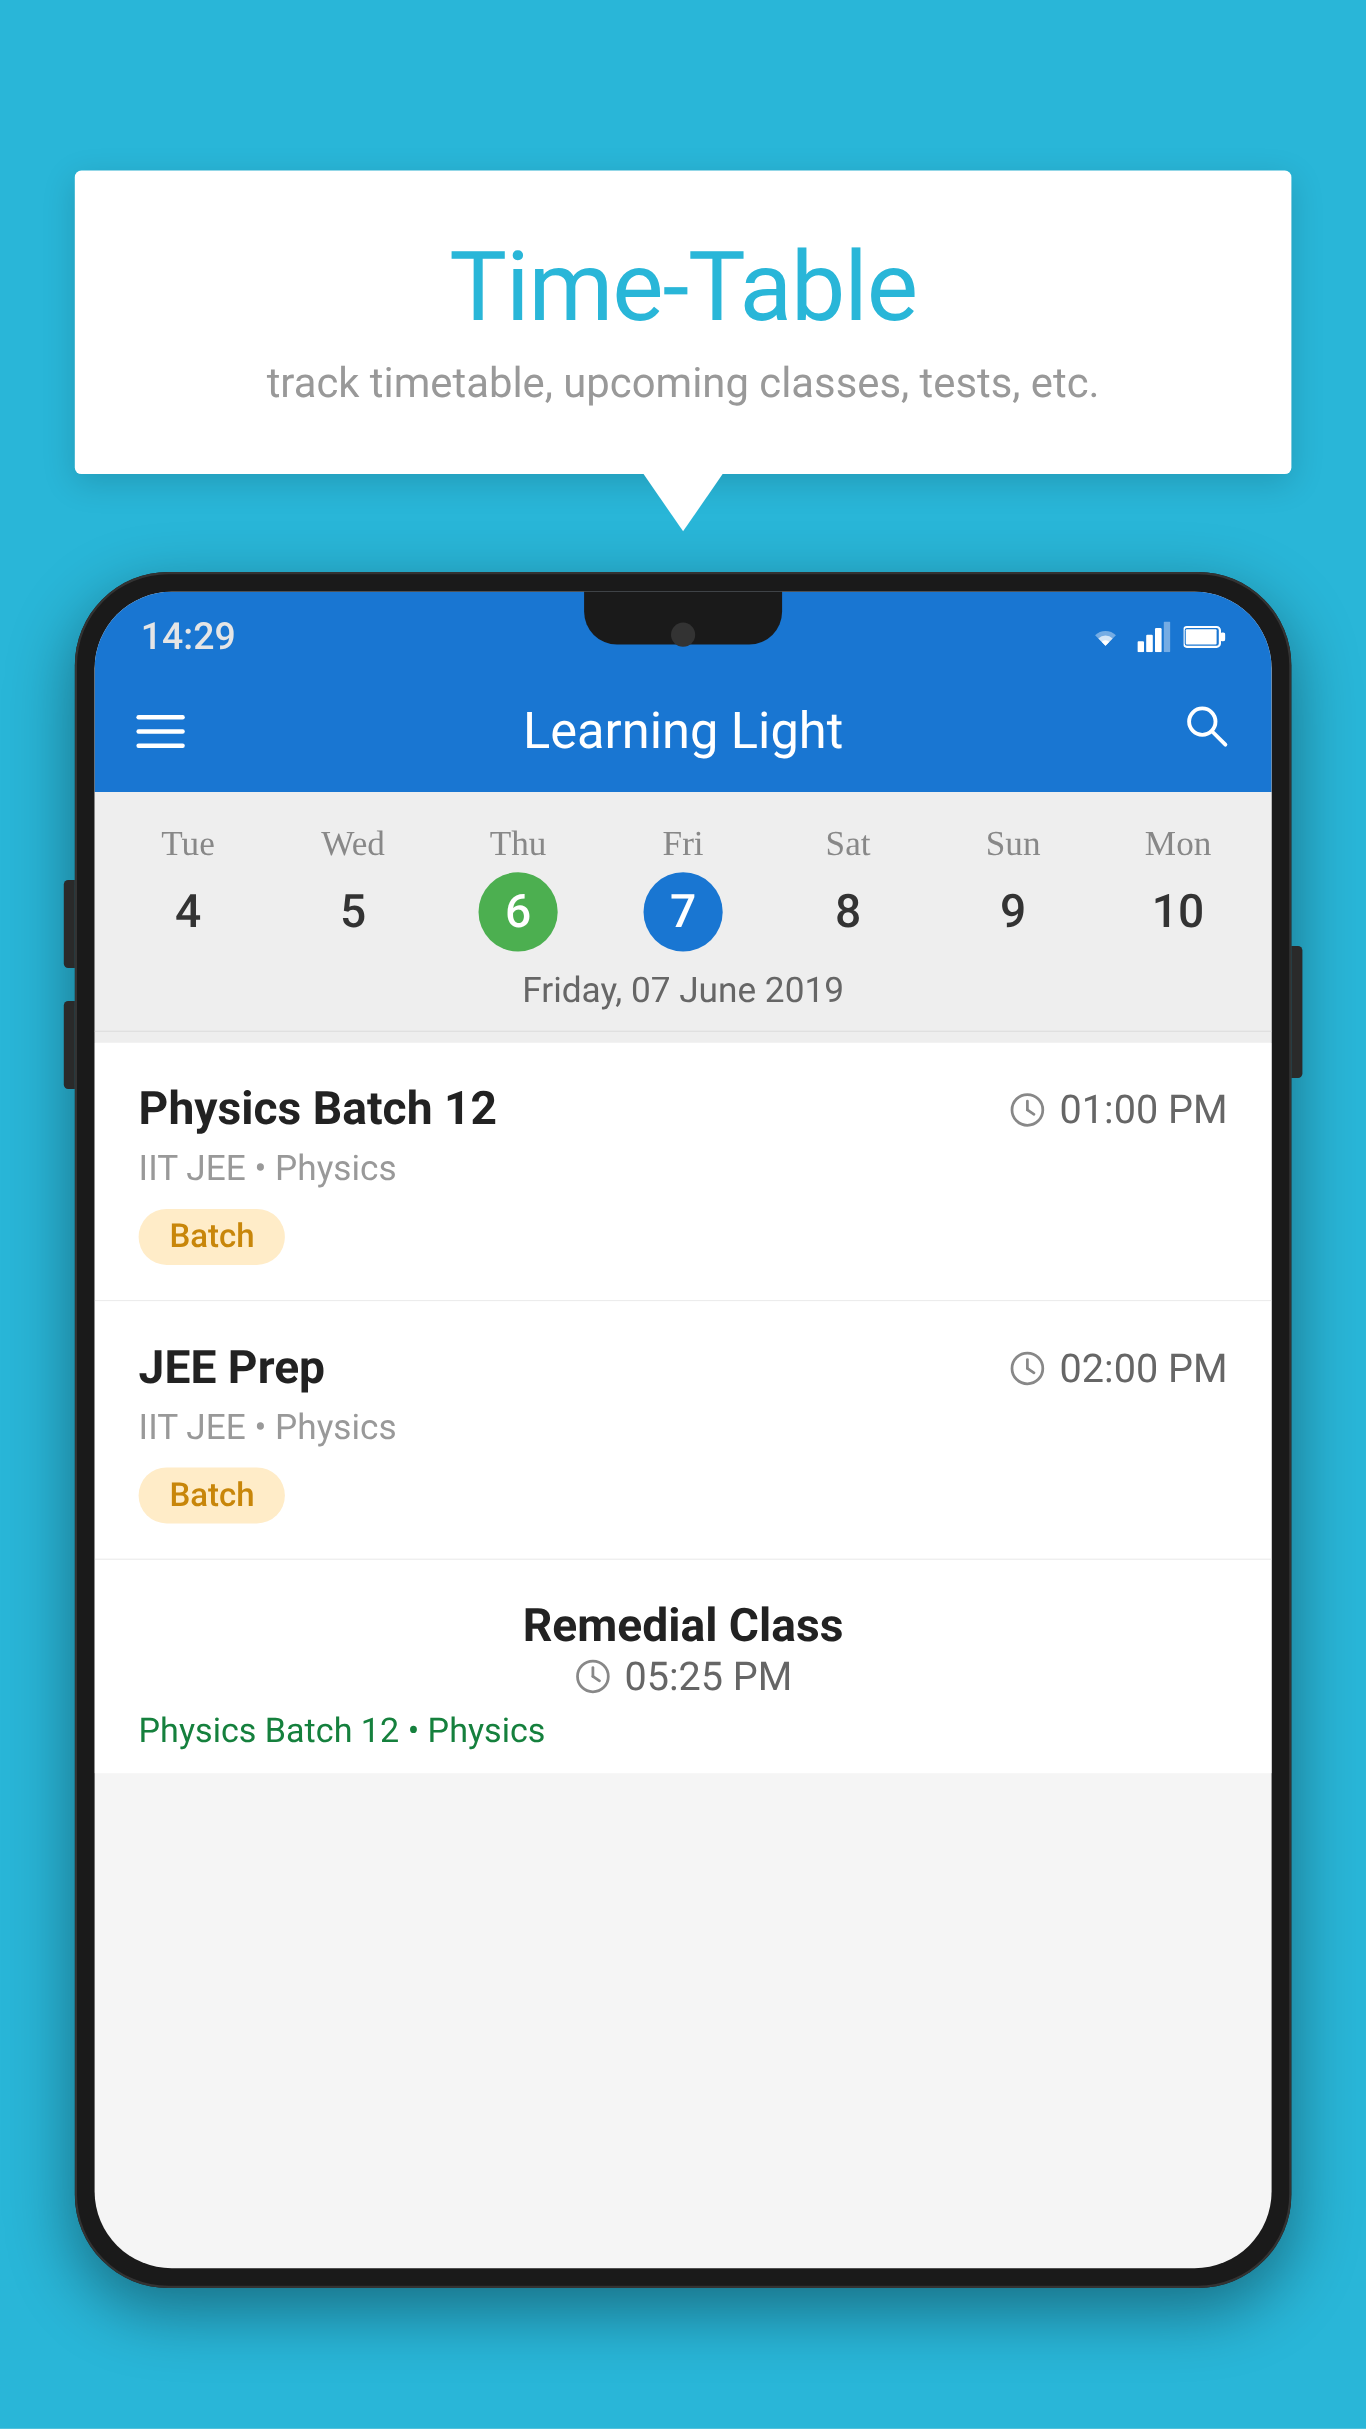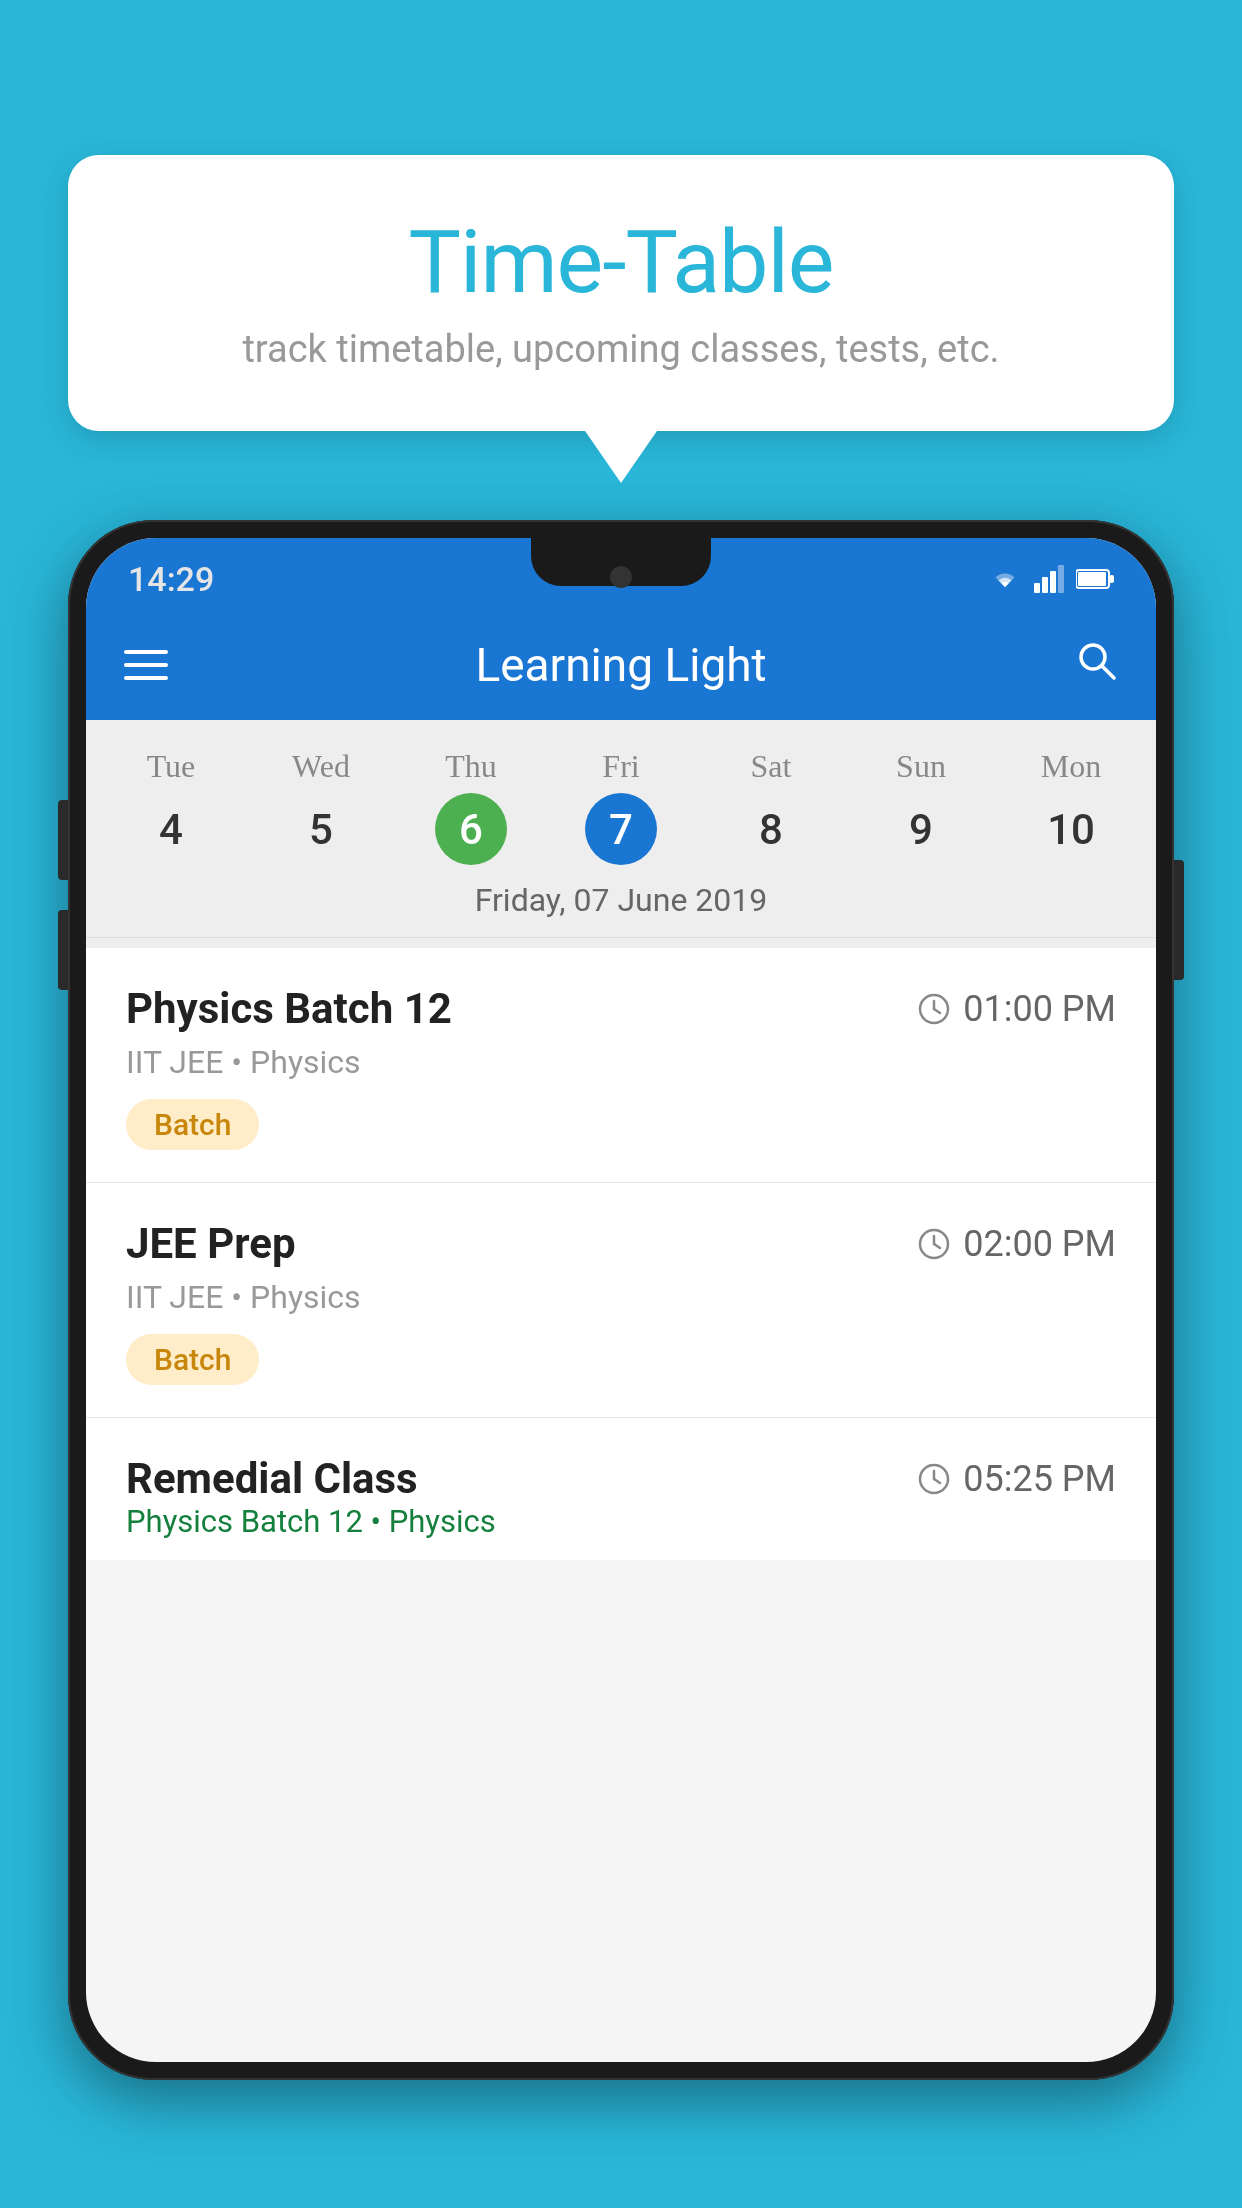--- a/index.html
+++ b/index.html
@@ -14,21 +14,21 @@
       position: relative;
     }
 
     
     .bubble-card {
       position: absolute;
       top: 155px;
       left: 68px;
       right: 68px;
       background: white;
-      border-radius: 31px;
+      border-radius: 6px;
       padding: 55px 60px 60px 60px;
       box-shadow: 0 8px 30px rgba(0,0,0,0.15);
     }
 
     .bubble-card::after {
       content: '';
       position: absolute;
       bottom: -52px;
       left: 50%;
       transform: translateX(-50%);
@@ -314,21 +314,22 @@
 
     .remedial-item {
       padding: 36px 40px 20px;
       background: white;
     }
 
     .remedial-header {
       display: flex;
       justify-content: space-between;
       align-items: center;
-      margin-bottom: 0;
+      margin-bottom: 10px;
+      flex-direction: column;
     }
 
     .remedial-title {
       font-size: 42px;
       font-weight: 700;
       color: #222;
     }
 
     .remedial-subtitle {
       font-size: 31px;

